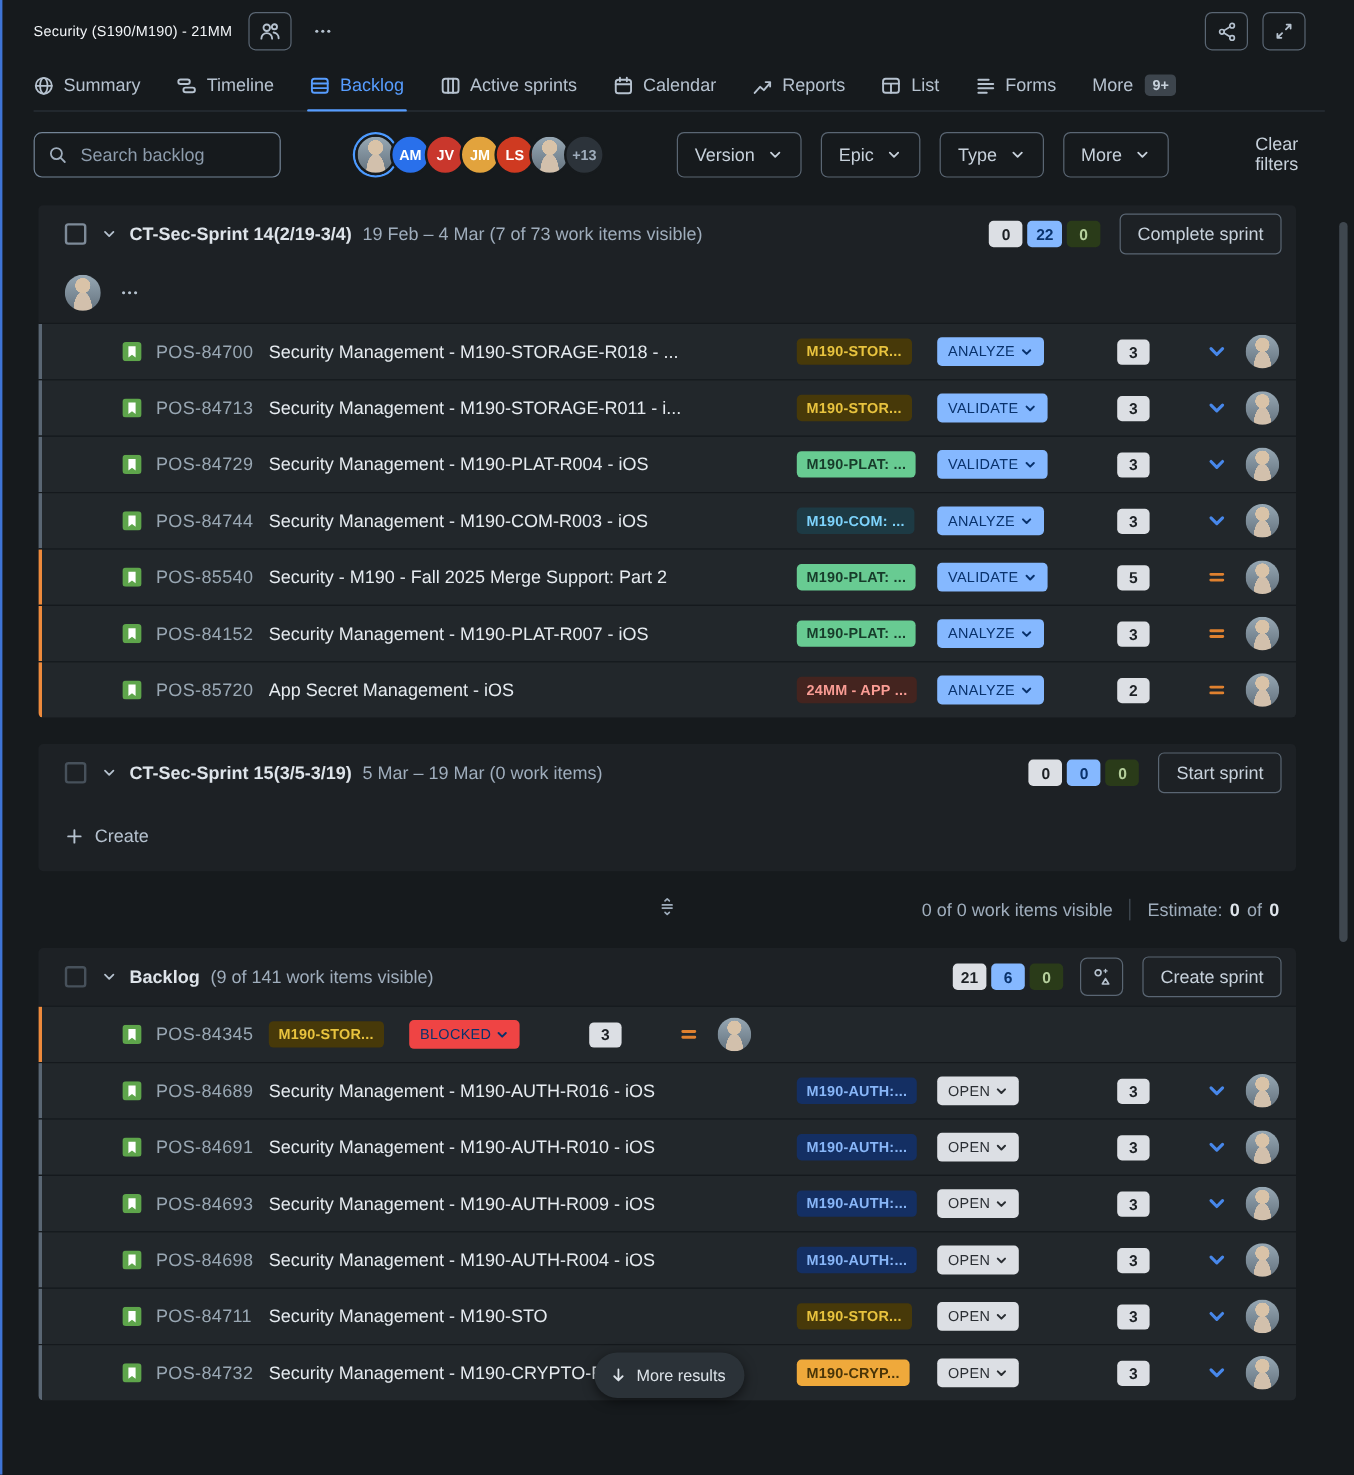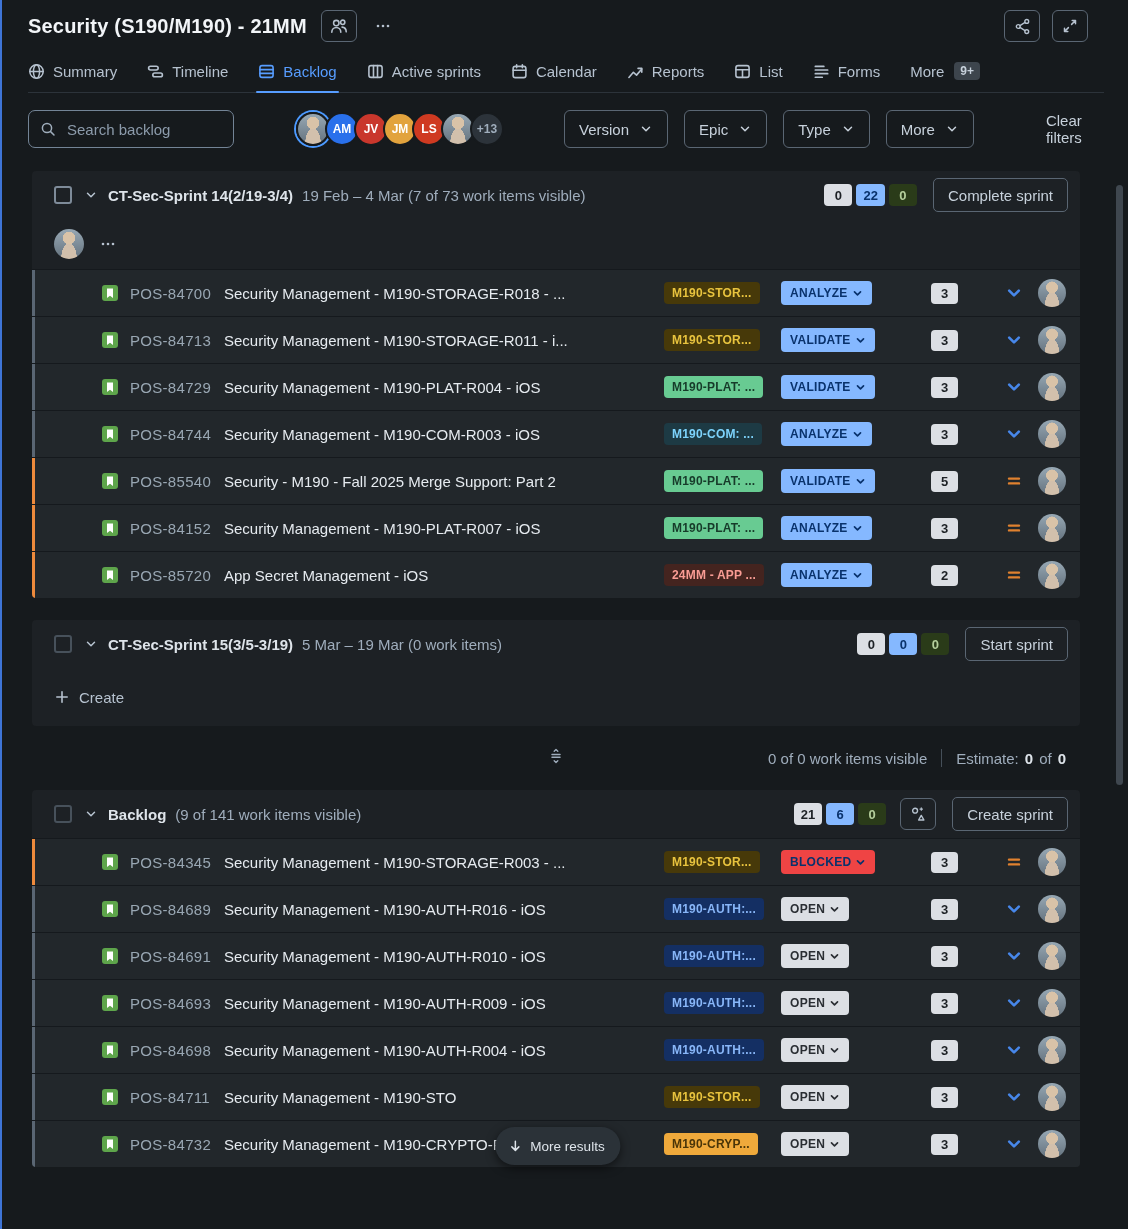--- a/index.html
+++ b/index.html
@@ -7,21 +7,21 @@
     width:1128px;height:1229px;overflow:hidden;position:relative;
     background:#161A1D;color:#DEE4EA;
     font-family:"Liberation Sans", sans-serif;
     -webkit-font-smoothing:antialiased;
   }
   .left-edge{position:absolute;left:0;top:0;width:2px;height:100%;background:#3E74D6;z-index:20;}
   .app{padding:2px 24px 0 28px;}
 
   
   .hdr{height:48px;display:flex;align-items:center;}
-  .hdr-title{font-size:20px;font-weight:700;color:#F2F5F8;letter-spacing:.2px;}
+  .hdr-title{font-size:12px;font-weight:400;color:#F2F5F8;letter-spacing:.2px;}
   .icon-btn{display:inline-flex;align-items:center;justify-content:center;background:transparent;border:none;color:#B6C2CF;cursor:pointer;padding:0;}
   .icon-btn.bordered{width:36px;height:32px;border:1px solid #5A6673;border-radius:6px;}
   .hdr .people{margin-left:14px;}
   .hdr .dots{margin-left:18px;}
   .hdr-right{margin-left:auto;display:flex;gap:12px;margin-right:16px;}
 
   
   .tabs{display:flex;gap:30px;align-items:stretch;height:42px;border-bottom:1px solid #2C333A;font-size:15px;color:#B6C2CF;}
   .tab{display:flex;align-items:center;gap:8px;position:relative;font-weight:500;cursor:pointer;}
   .tab.active{color:#579DFF;}
@@ -65,21 +65,21 @@
 
   
   .issue-row{height:46px;background:#22272B;display:flex;align-items:center;position:relative;border-top:1px solid #15191D;padding-left:70px;padding-right:6px;cursor:pointer;}
   .strip{position:absolute;left:0;top:0;bottom:0;width:3px;}
   .story-icon{width:16px;height:16px;flex:none;display:inline-flex;}
   .ikey{width:94px;flex:none;margin-left:12px;color:#99A7B3;font-size:15px;letter-spacing:.3px;white-space:nowrap;}
   .ititle{flex:1;font-size:15px;color:#E6EBF0;white-space:nowrap;overflow:hidden;margin-right:8px;}
   .slot-epic{width:117px;flex:none;display:flex;}
   .epic-tag{max-width:112px;height:22px;border-radius:4px;padding:0 8px;font-size:12px;font-weight:700;letter-spacing:.2px;display:inline-flex;align-items:center;white-space:nowrap;overflow:hidden;}
   .slot-status{width:150px;flex:none;display:flex;}
-  .status-pill{height:24px;border:none;border-radius:4px;padding:0 9px;font-size:12px;font-weight:700;letter-spacing:.3px;font-family:inherit;display:inline-flex;align-items:center;gap:4px;cursor:pointer;}
+  .status-pill{height:24px;border:none;border-radius:4px;padding:0 9px;font-size:12px;font-weight:400;letter-spacing:.3px;font-family:inherit;display:inline-flex;align-items:center;gap:4px;cursor:pointer;}
   .slot-points{width:65px;flex:none;display:flex;}
   .points{min-width:13px;height:21px;padding:0 7px;border-radius:4px;background:#DCDFE4;color:#1D2125;font-size:13px;font-weight:700;display:inline-flex;align-items:center;justify-content:center;cursor:pointer;}
   .slot-prio{width:36px;flex:none;display:flex;justify-content:center;}
   .slot-avatar{width:40px;flex:none;display:flex;justify-content:center;margin-right:2px;}
   .slot-avatar .avatar{width:28px;height:28px;border:none;}
 
   
   .dropzone{margin:2px 10px 0 10px;height:52px;border:2px dashed #454F59;border-radius:4px;display:flex;align-items:center;justify-content:center;font-size:14px;color:#B6C2CF;}
   .create-row{height:58px;display:flex;align-items:center;gap:9px;padding-left:22px;color:#B6C2CF;font-size:15px;font-weight:500;cursor:pointer;}
 
@@ -630,21 +630,20 @@
     <div>
         <div class="issue-row">
           <span class="strip" style="background:#EE8A3C"></span>
           <span class="story-icon icn">
             <svg width="16" height="16" viewBox="0 0 16 16">
               <rect width="16" height="16" rx="3" fill="#5EA54B"></rect>
               <path d="M5 3.5h6V13L8 10.7 5 13z" fill="#fff"></path>
             </svg>
           </span>
           <span class="ikey">POS-84345</span>
-          <span class="ititle">Security Management - M190-STORAGE-R003 - ...</span>
           <span class="slot-epic">
             <span class="epic-tag" style="background:#473909;color:#E8C33E">M190-STOR...</span>
           </span>
           <span class="slot-status">
             <button class="status-pill" style="background:#ef4444;color:#09326C">BLOCKED<svg width="11" height="11" viewBox="0 0 12 12">
                 <path d="M2.7 4.2 6 7.5l3.3-3.3" fill="none" stroke="currentColor" stroke-width="1.8" stroke-linecap="round" stroke-linejoin="round"></path>
               </svg></button>
           </span>
           <span class="slot-points">
             <span class="points">3</span>

